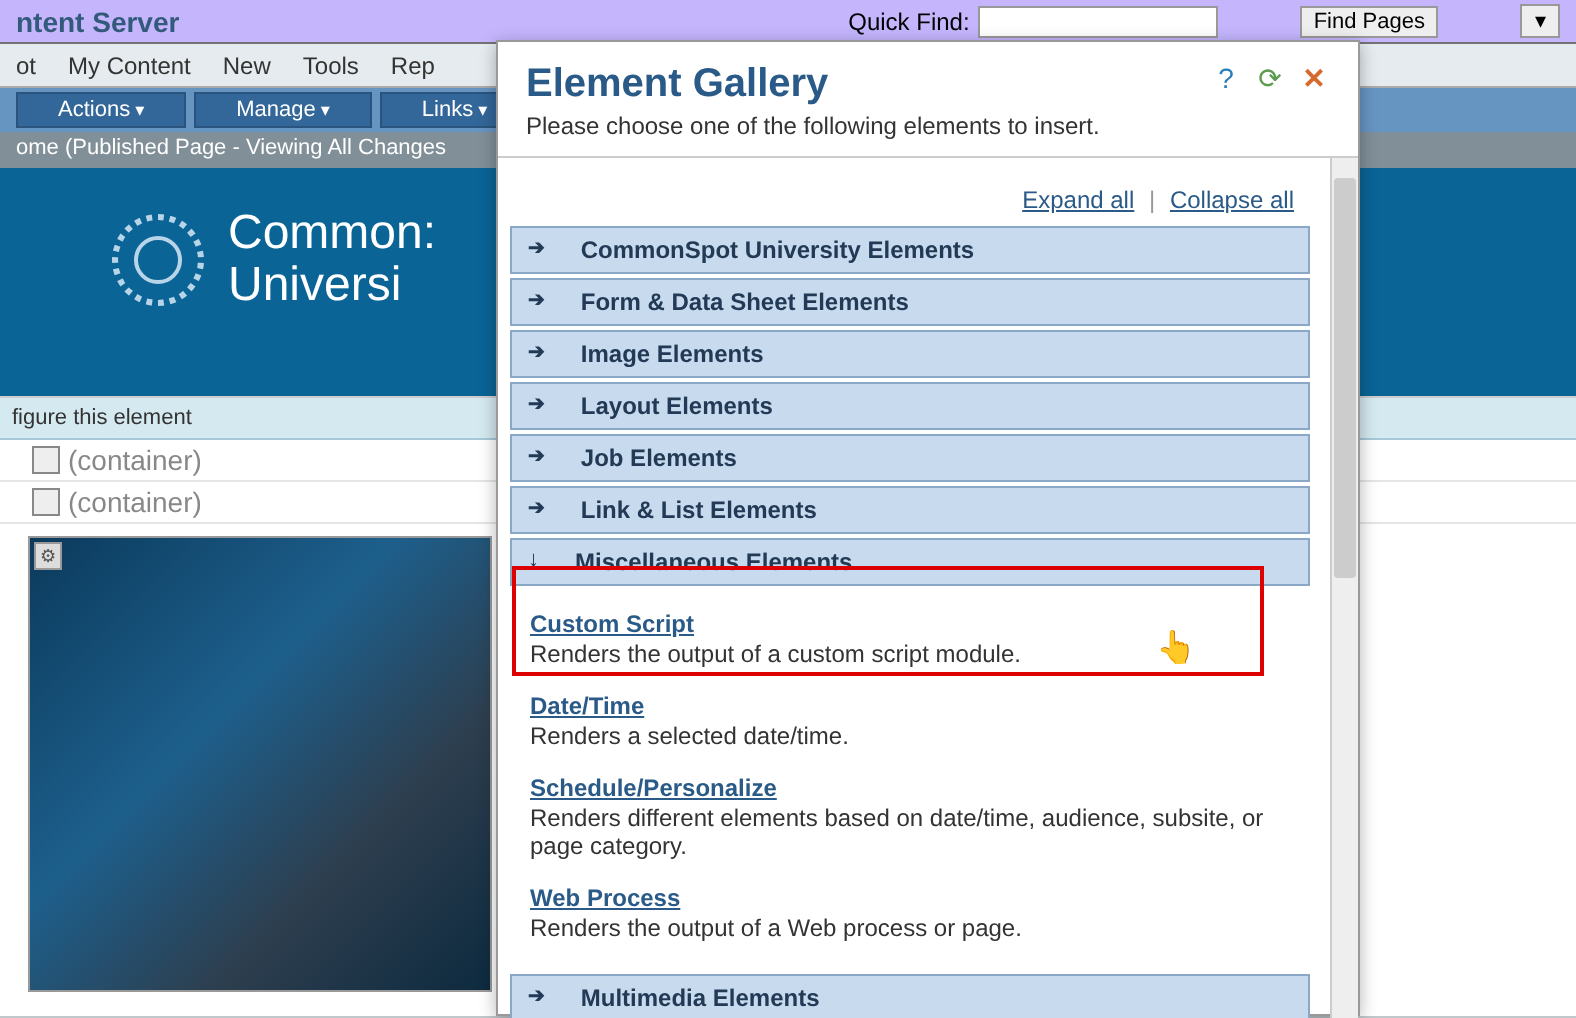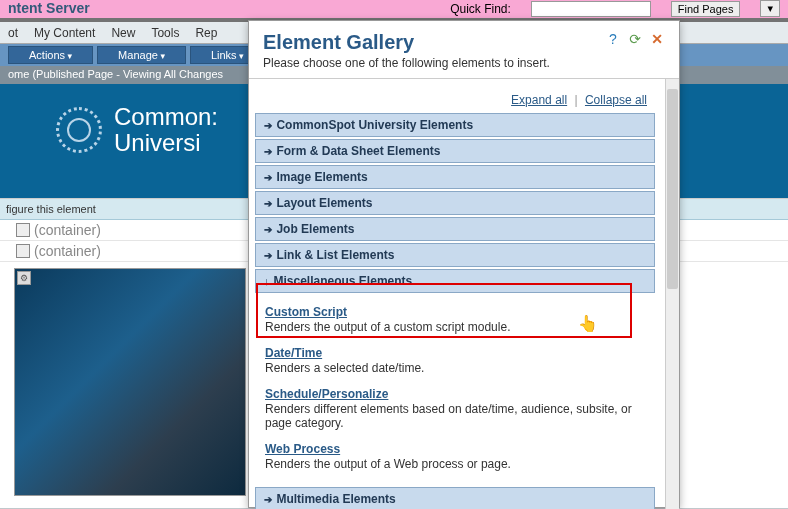--- a/index.html
+++ b/index.html
@@ -1,22 +1,22 @@
 <!DOCTYPE html>
 <html><head>
 <meta charset="utf-8">
 <style>
 * { box-sizing: border-box; margin: 0; padding: 0; }
 body { font-family: Arial, sans-serif; font-size: 12px; width: 788px; height: 509px; overflow: hidden; background: #c0c8cc; position: relative; }
 
-.topbar { background: #f9a8d4; height: 22px; display: flex; align-items: flex-start; padding: 0 8px; border-bottom: 4px solid #737373; }
+.topbar { background: #c4b5fd; height: 22px; display: flex; align-items: center; padding: 0 8px; border-bottom: 1px solid #737373; }
 .topbar .title { color: #335a7a; font-weight: bold; font-size: 14px; flex: 1; }
-.quickfind { display: flex; align-items: center; gap: 20px; }
+.quickfind { display: flex; align-items: center; gap: 4px; }
 .quickfind input { width: 120px; height: 16px; border: 1px solid #999; font-size: 11px; padding: 0 2px; }
-.quickfind .btn { background: #eee; border: 1px solid #999; padding: 1px 6px; font-size: 11px; cursor: pointer; }
+.quickfind .btn { background: #eee; border: 1px solid #999; padding: 1px 6px; font-size: 11px; cursor: pointer; margin-left: 37px; }
 
 .menubar { background: #e5ebee; height: 22px; display: flex; align-items: center; padding: 0 8px; gap: 16px; border-bottom: 1px solid #aaa; }
 .menubar span { color: #333; font-size: 12px; cursor: pointer; }
 
 .toolbar { background: #6795c2; height: 22px; display: flex; align-items: center; padding: 0 8px; gap: 4px; }
 .toolbar .tbtn { background: #336699; color: #fff; padding: 2px 20px; font-size: 11px; cursor: pointer; border: 1px solid #2a547d; }
 .toolbar .tbtn::after { content: " ▾"; font-size: 9px; }
 
 .crumb { background: #818f99; color: #fff; height: 18px; padding: 2px 8px; font-size: 11px; }
 
@@ -46,21 +46,21 @@
 .dlg-help { color: #2a7dbb; }
 .dlg-ref { color: #5b9b4e; }
 .dlg-close { color: #d66a2e; font-weight: bold; }
 
 .dialog-body { height: 432px; display: flex; }
 .scroll-area { flex: 1; overflow-y: auto; padding: 8px 10px 8px 6px; }
 .links-row { text-align: right; padding: 6px 8px; font-size: 12px; }
 .links-row a { color: #2a5a87; text-decoration: underline; cursor: pointer; }
 .links-row .sep { color: #999; margin: 0 4px; }
 
-.cat { background: #c8daed; border: 1px solid #8aa8c6; padding: 4px 8px; margin-bottom: 2px; font-weight: bold; font-size: 12px; color: #223a55; cursor: pointer; display: flex; align-items: center; gap: 4px; }
+.cat { background: #c8daed; border: 1px solid #8aa8c6; padding: 4px 8px; margin-bottom: 2px; font-weight: bold; font-size: 12px; color: #223a55; cursor: pointer; display: flex; align-items: flex-start; gap: 18px; }
 .cat .arrow { font-size: 10px; }
 .cat .arrow.right::before { content: "➔"; font-size: 10px; }
 .cat .arrow.down::before { content: "↓"; font-size: 11px; font-weight: bold; }
 
 .items { padding: 4px 8px 10px 8px; }
 .item { padding: 6px 2px; }
 .item-title { color: #2a5a87; font-weight: bold; font-size: 12px; text-decoration: underline; cursor: pointer; }
 .item-desc { color: #333; font-size: 12px; margin-top: 1px; }
 
 .scrollbar { width: 14px; background: #eee; border-left: 1px solid #ccc; position: relative; }

